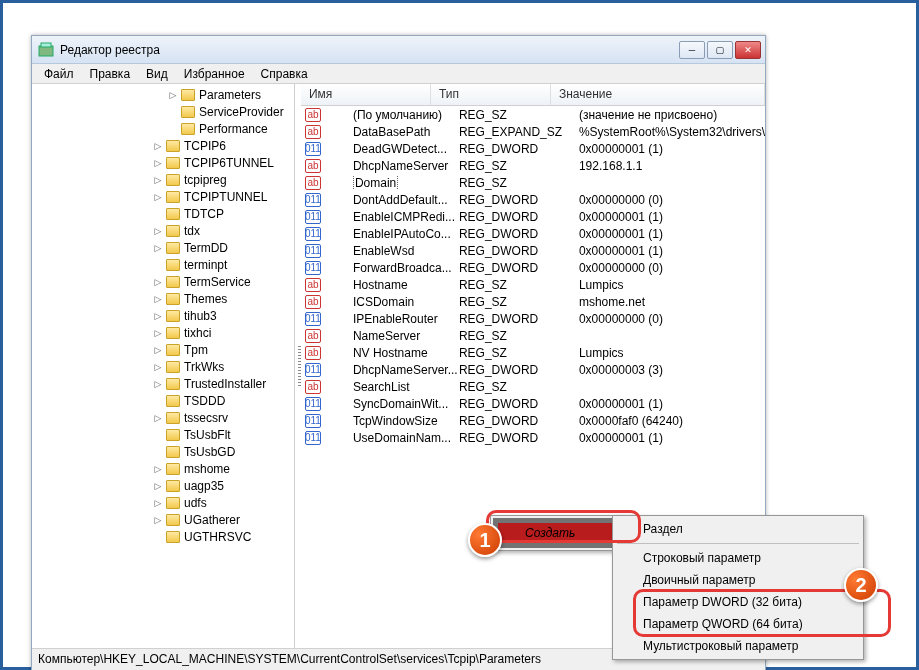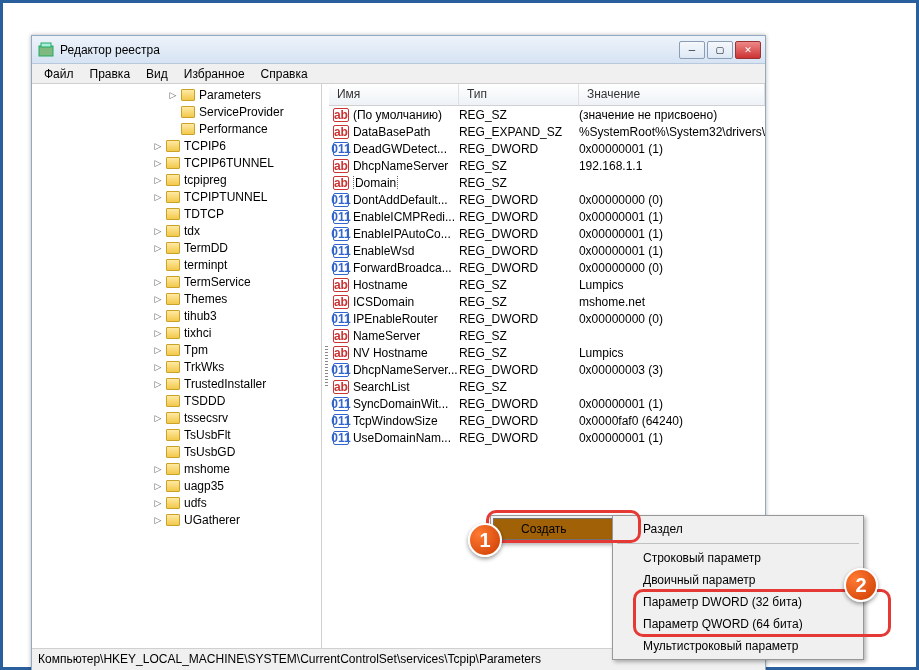--- a/index.html
+++ b/index.html
@@ -26,30 +26,30 @@
 .drag-bar::before { content:""; position:absolute; left:3px; top:50%; width:3px; height:40px; background: repeating-linear-gradient(#888 0 1px, transparent 1px 3px); transform: translateY(-50%); }
 .list-panel { flex: 1; display: flex; flex-direction: column; background: #fff; }
 .list-header { display: flex; height: 22px; background: linear-gradient(to bottom,#fff,#eef2f7); border-bottom: 1px solid #d0d0d0; }
 .col { padding: 3px 8px; border-right: 1px solid #e0e0e0; font-size: 12px; color: #333; }
 .col-name { width: 130px; }
 .col-type { width: 120px; }
 .col-val { flex: 1; }
 .list-body { overflow: auto; flex: 1; }
 .list-row { display: flex; height: 17px; align-items: center; cursor: pointer; }
 .list-row.selected .rname-text { border: 1px dotted #666; padding: 0 1px; }
-.value-icon { width: 16px; height: 14px; margin: 0 4px; display: inline-flex; align-items: center; justify-content: center; font-size: 12px; font-weight: bold; border-radius: 2px; }
+.value-icon { width: 16px; height: 14px; margin: 0 4px; display: inline-flex; align-items: center; justify-content: center; font-size: 10px; font-weight: normal; border-radius: 2px; }
 .value-icon.str { background: #fff; border: 1px solid #c33; color: #c33; }
 .value-icon.bin { background: #fff; border: 1px solid #3366cc; color: #3366cc; }
-.rname { width: 106px; overflow: hidden; text-overflow: ellipsis; white-space: nowrap; }
+.rname { width: 106px; overflow: hidden; text-overflow: ellipsis; white-space: nowrap; margin-left: 28px; }
 .rtype { width: 120px; overflow: hidden; white-space: nowrap; }
 .rval { flex: 1; overflow: hidden; white-space: nowrap; }
 .statusbar { height: 22px; border-top: 1px solid #d0d0d0; background: #f0f0f0; padding: 3px 6px; font-size: 12px; }
 .context-menu { position: absolute; background: #f0f0f0; border: 1px solid #979797; box-shadow: 2px 2px 4px rgba(0,0,0,0.3); padding: 2px; font-size: 12px; z-index: 100; }
 .ctx-item { padding: 4px 24px 4px 28px; cursor: pointer; white-space: nowrap; position: relative; }
-.ctx-item.hl { background: #a16207; border: 1px solid #737373; padding: 3px 23px 3px 27px; }
+.ctx-item.hl { background: #b91c1c; border: 5px solid #737373; padding: 3px 23px 3px 27px; font-style: italic; }
 .ctx-sep { height: 1px; background: #c0c0c0; margin: 3px 2px; }
 .ctx-arrow { position: absolute; right: 6px; top: 50%; transform: translateY(-50%); font-size: 9px; }
 .badge { position: absolute; width: 34px; height: 34px; border-radius: 50%; background: radial-gradient(circle at 30% 30%, #ff7a33, #cc3b00); border: 2px solid #fff; box-shadow: 0 2px 4px rgba(0,0,0,0.4); color: #fff; font-weight: bold; font-size: 20px; display: flex; align-items: center; justify-content: center; z-index: 200; }
 .red-box { position: absolute; border: 3px solid #e53935; border-radius: 10px; z-index: 150; pointer-events: none; }
 </style>
 </head>
 <body>
 
 <div class="outer-border">
 <div class="window">
@@ -227,20 +227,26 @@
               <span class="expander">▷</span>
               <span class="folder-icon"></span>
               <span class="tree-label">udfs</span>
             </div>
             <div class="tree-row">
               <span class="indent" style="width: 120px;"></span>
               <span class="expander">▷</span>
               <span class="folder-icon"></span>
               <span class="tree-label">UGatherer</span>
             </div>
+            <div class="tree-row">
+              <span class="indent" style="width: 120px;"></span>
+              <span class="expander"></span>
+              <span class="folder-icon"></span>
+              <span class="tree-label">UGTHRSVC</span>
+            </div>
           </div>
     </div>
     <div class="drag-bar"></div>
     <div class="list-panel">
       <div class="list-header">
         <div class="col col-name">Имя</div>
         <div class="col col-type">Тип</div>
         <div class="col col-val">Значение</div>
       </div>
       <div class="list-body" id="list">

